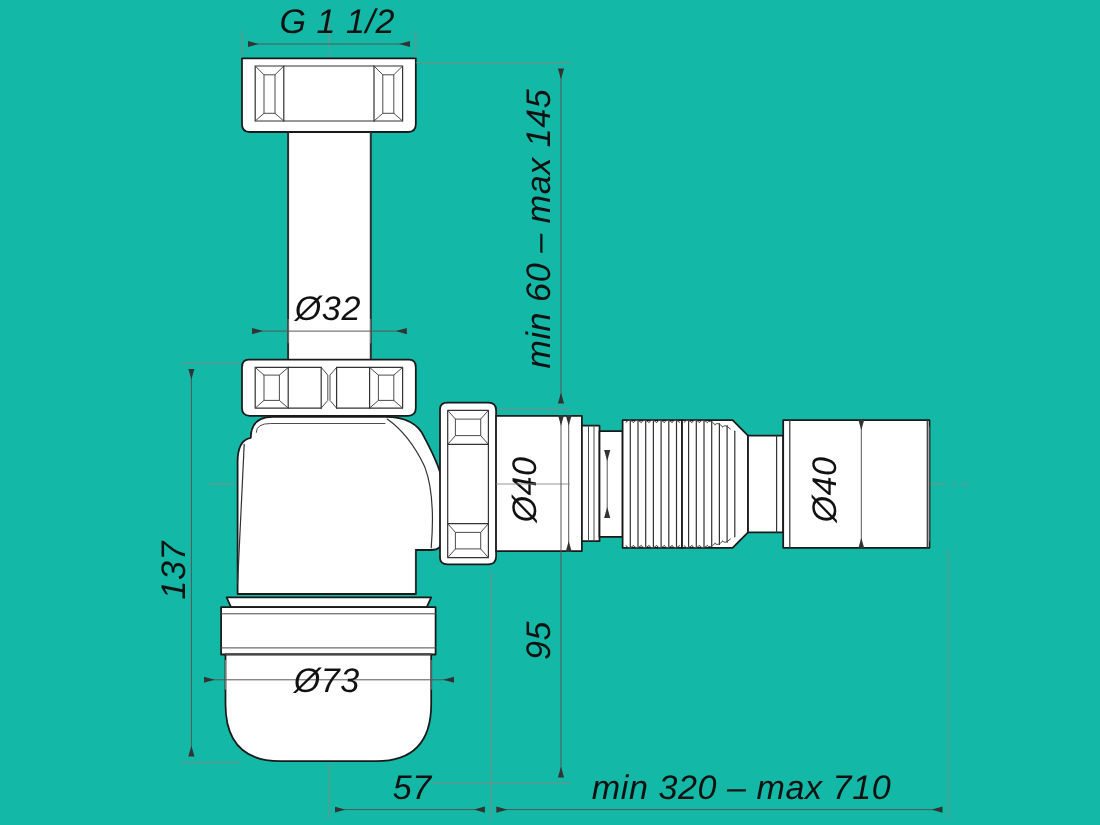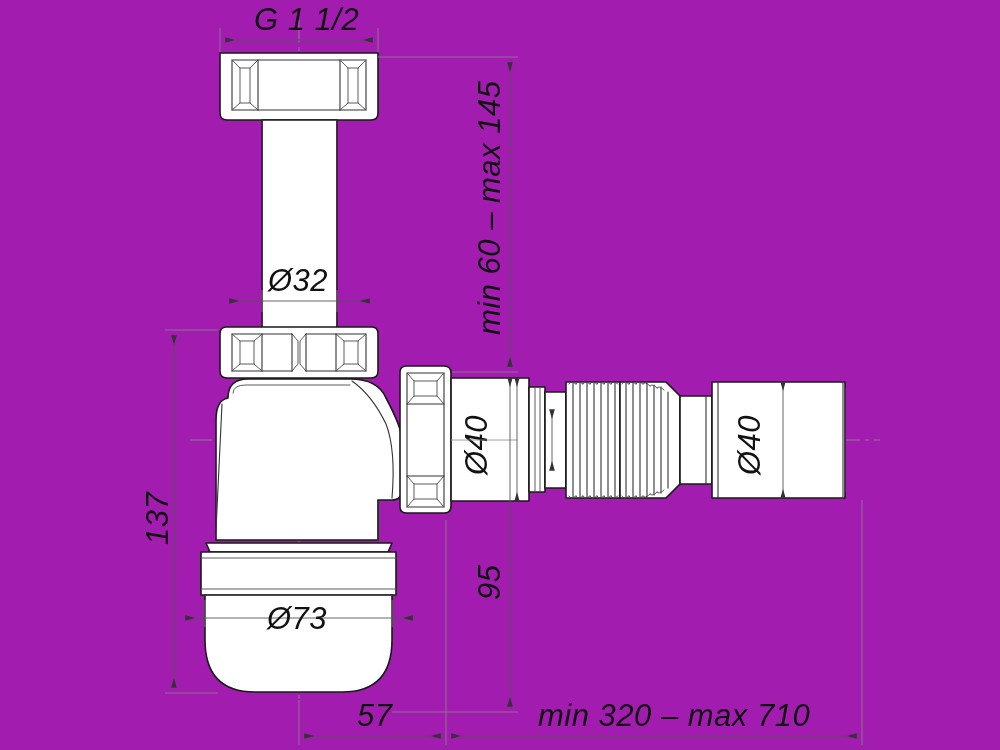--- a/index.html
+++ b/index.html
@@ -10,21 +10,21 @@
   body {
     width: 1000px;
     height: 750px;
     font-family: "Liberation Sans", sans-serif;
     overflow: hidden;
   }
   #drawing-root {
     position: relative;
     width: 1000px;
     height: 750px;
-    background: #a21caf;
+    background: #14b8a6;
   }
   svg.sheet {
     display: block;
     width: 1000px;
     height: 750px;
   }
   .ln {
     fill: none;
     stroke: #1a1a1a;
     stroke-width: 1.6;

